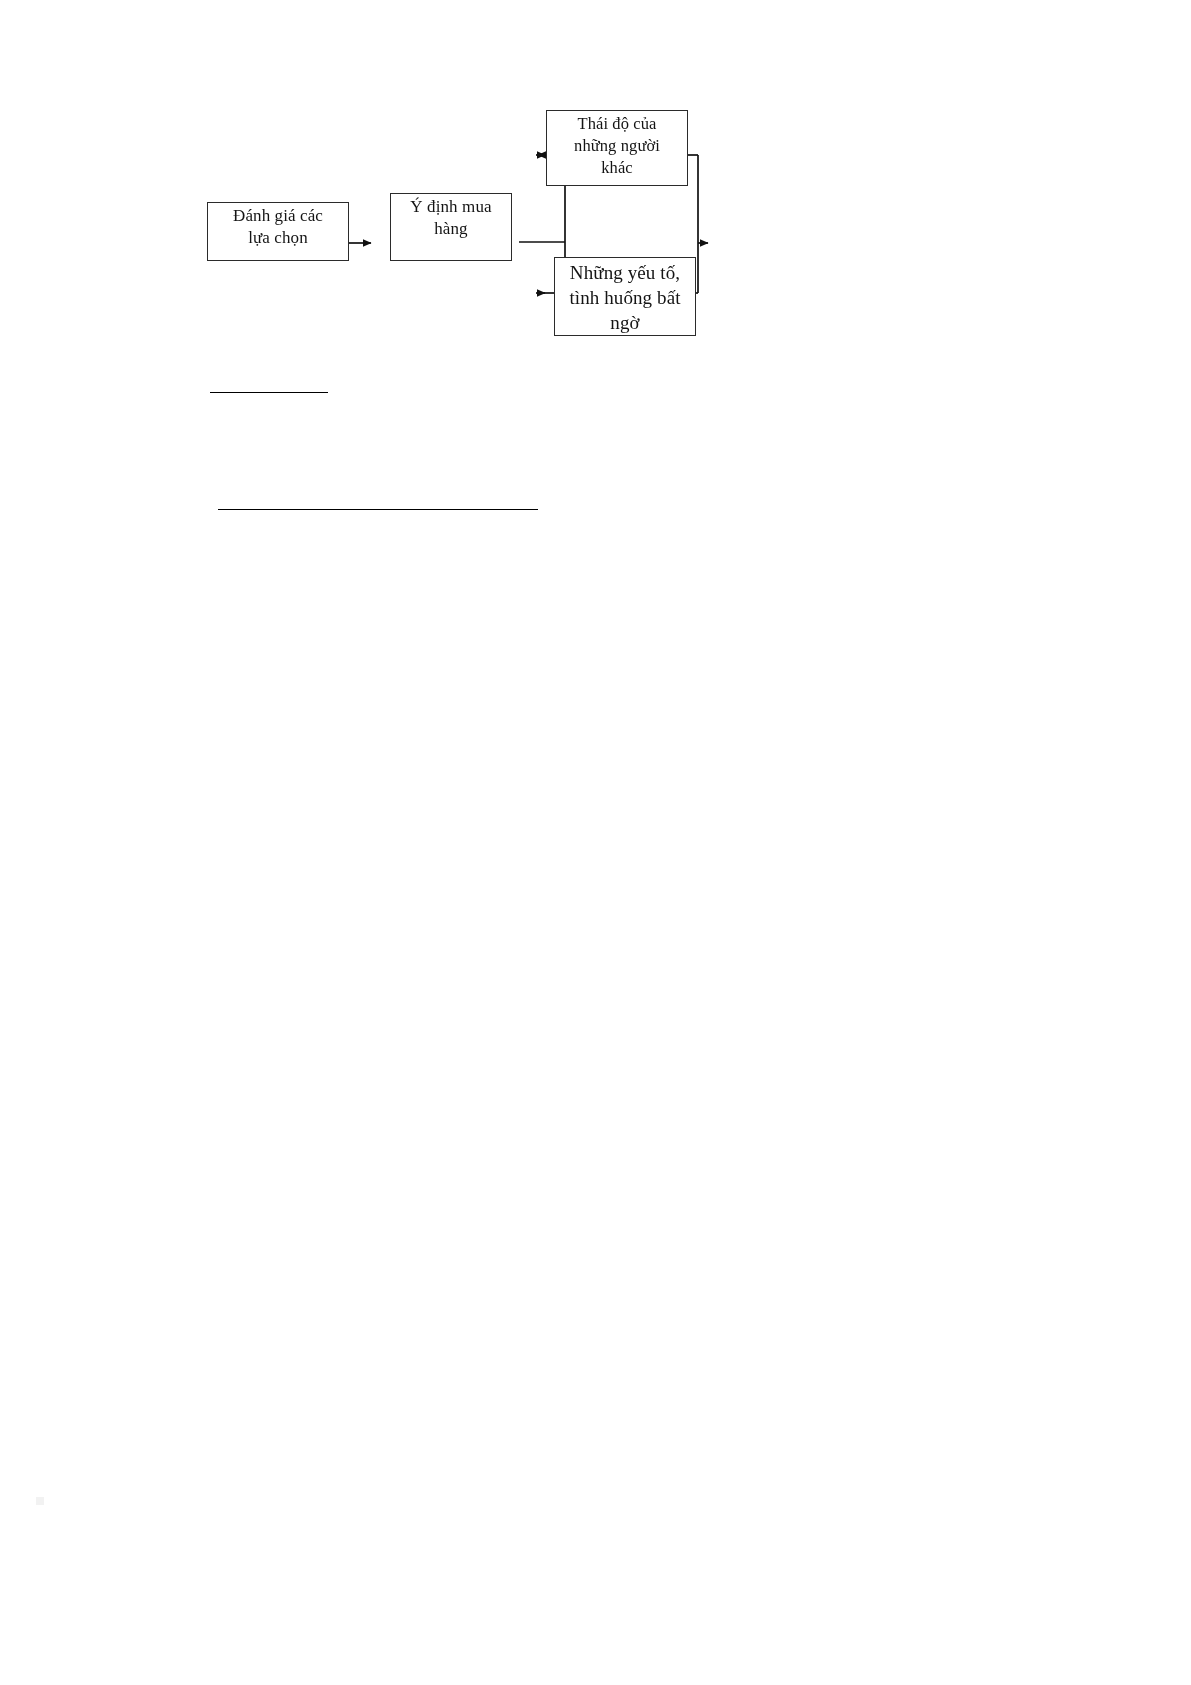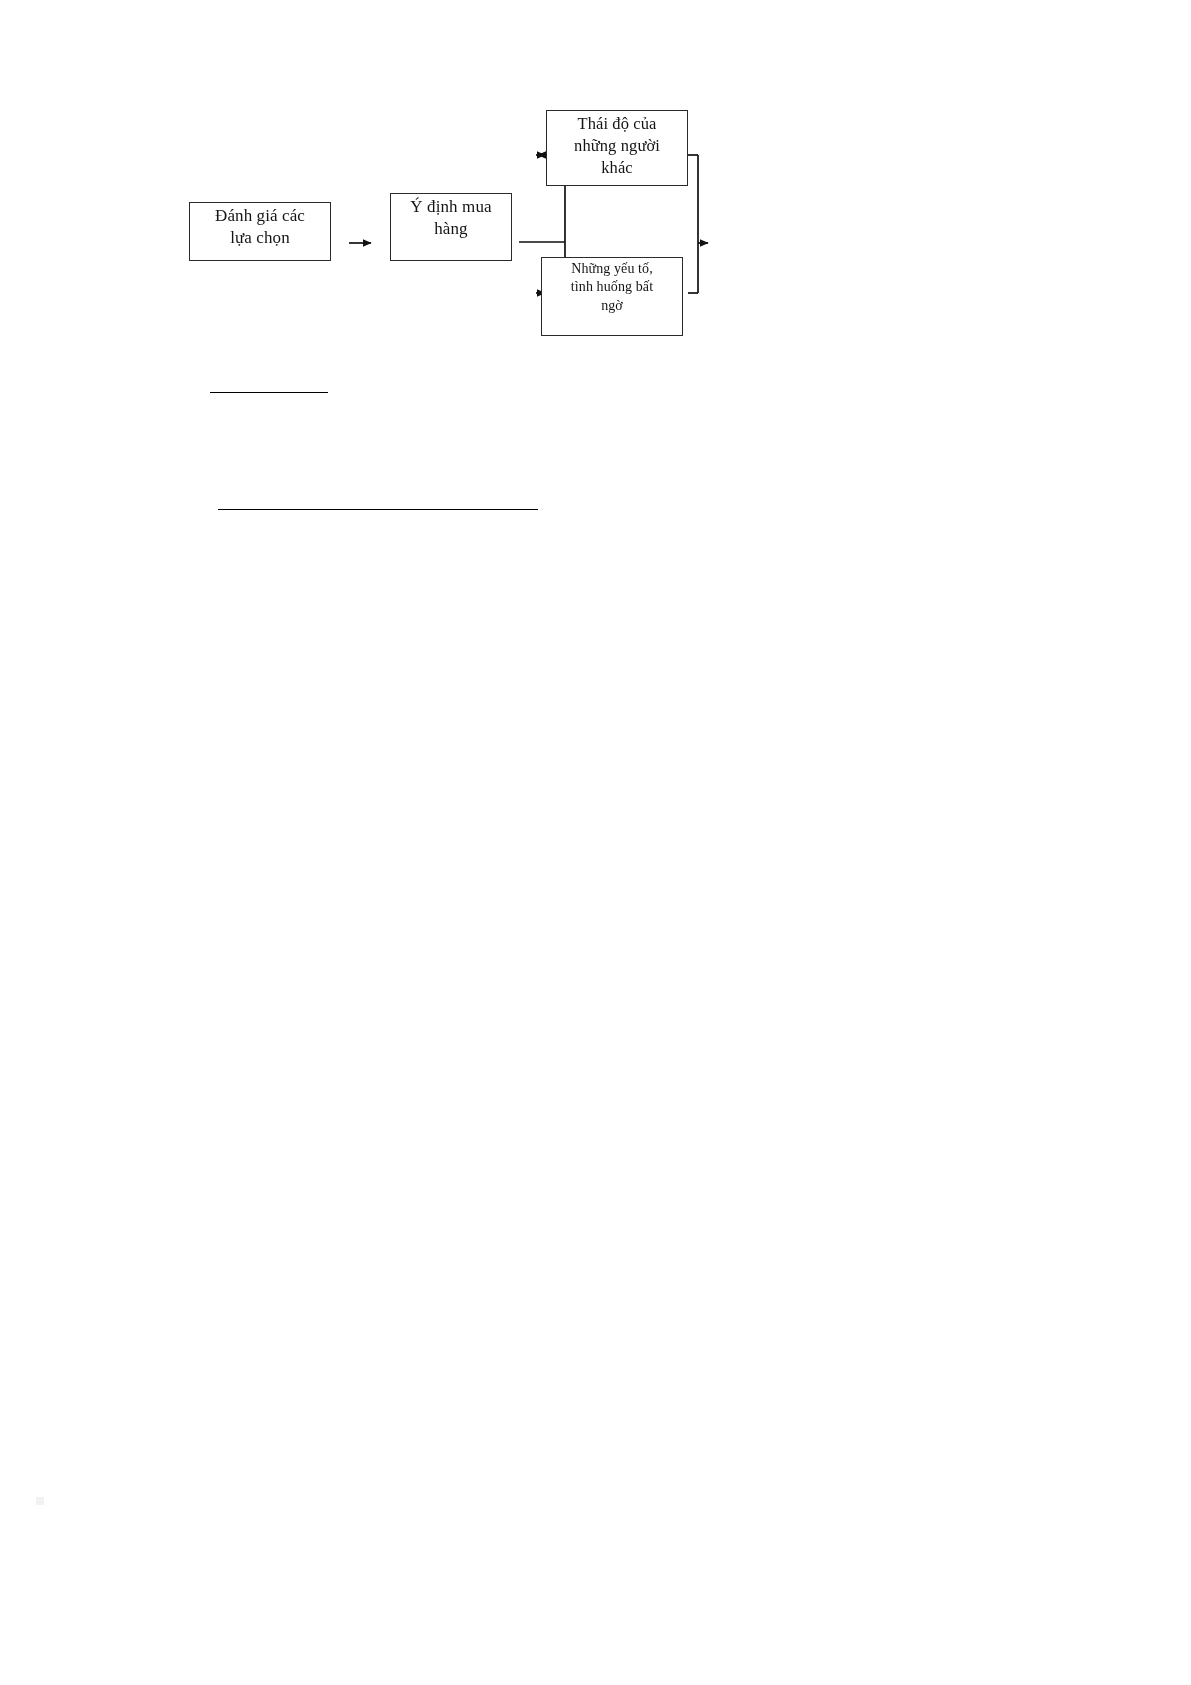--- a/index.html
+++ b/index.html
@@ -38,24 +38,24 @@
     font-size: 17px;
     color: #141414;
     padding: 2px 6px;
     letter-spacing: 0.1px;
   }
   .node-label {
     display: block;
     width: 100%;
     white-space: pre-line;
   }
-  #node-evaluate  { left: 189px; top: 202px; width: 142px; height: 59px; }
+  #node-evaluate  { left: 207px; top: 202px; width: 142px; height: 59px; }
   #node-intention { left: 390px; top: 193px; width: 122px; height: 68px; }
   #node-attitude  { left: 546px; top: 110px; width: 142px; height: 76px; font-size: 16.5px; }
-  #node-unexpected{ left: 541px; top: 257px; width: 142px; height: 79px; font-size: 14px; }
+  #node-unexpected{ left: 554px; top: 257px; width: 142px; height: 79px; font-size: 19px; }
   #node-decision  { left: 715px; top: 193px; width: 141px; height: 68px; }
 
   .rule {
     position: absolute;
     height: 0;
     border-top: 1.8px solid #000000;
   }
   #rule-one { left: 210px; top: 392px; width: 118px; }
   #rule-two { left: 218px; top: 509px; width: 320px; }
 

